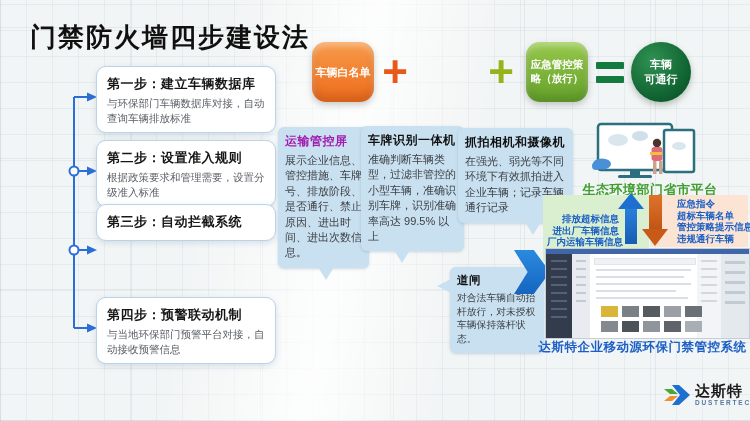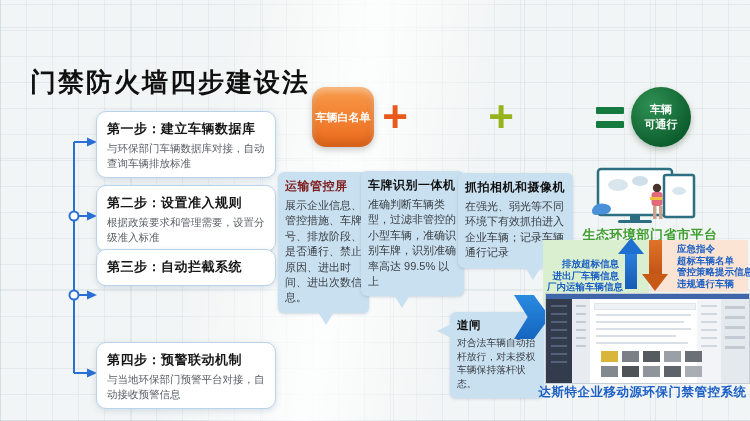--- a/index.html
+++ b/index.html
@@ -6,21 +6,21 @@
   body{font-family:"Liberation Sans","DejaVu Sans",sans-serif;}
   .stage{position:relative;width:750px;height:421px;overflow:hidden;background:#f2f5f5;}
   .grid{position:absolute;inset:0;z-index:0;
     background-image:
       repeating-linear-gradient(0deg, rgba(120,150,165,.10) 0 1px, transparent 1px 26px),
       repeating-linear-gradient(90deg, rgba(120,150,165,.10) 0 1px, transparent 1px 26px),
       repeating-linear-gradient(0deg, rgba(110,145,160,.12) 0 1px, transparent 1px 131px),
       repeating-linear-gradient(90deg, rgba(110,145,160,.12) 0 1px, transparent 1px 131px);}
   .swoosh{position:absolute;inset:0;z-index:1;pointer-events:none;
     background:linear-gradient(100deg, rgba(255,255,255,0) 28%, rgba(255,255,255,.85) 46%, rgba(255,255,255,0) 62%);}
-  .layer{position:absolute;inset:0;z-index:2;margin-top:45px;}
+  .layer{position:absolute;inset:0;z-index:2;}
 
   .title{position:absolute;left:30px;top:20px;font-size:26px;font-weight:900;color:#101010;letter-spacing:2px;}
 
   
   .card{position:absolute;left:96px;width:158px;background:#fff;border:1.5px solid #b9d3ea;
     border-radius:10px;box-shadow:0 2px 6px rgba(80,120,160,.20);padding:8px 10px 6px;}
   .card h3{margin:0 0 3px;font-size:13px;font-weight:800;color:#161616;letter-spacing:.5px;}
   .card p{margin:0;font-size:10.5px;color:#5a5f66;line-height:1.45;}
   .c1{top:66px;} .c2{top:140px;} .c3{top:204px;} .c4{top:297px;}
   .connector{position:absolute;left:0;top:0;}
@@ -41,21 +41,21 @@
   .f-circle{position:absolute;left:631px;top:42px;width:60px;height:60px;border-radius:50%;
     background:radial-gradient(circle at 35% 30%,#2f9153,#0c5c2c 75%);display:flex;flex-direction:column;
     align-items:center;justify-content:center;color:#fff;font-weight:800;font-size:11px;line-height:1.35;
     box-shadow:0 3px 6px rgba(60,90,70,.35);}
 
   
   .bubble{position:absolute;background:#c8e0f0;border-radius:6px;padding:6px 7px 7px;box-shadow:0 1px 3px rgba(100,130,160,.30);}
   .bubble h4{margin:0 0 3px;font-size:12px;font-weight:800;color:#111;letter-spacing:.5px;}
   .bubble p{margin:0;font-size:11px;color:#3c3f44;line-height:1.4;}
   .bubble .tail{position:absolute;bottom:-12px;width:0;height:0;border:8px solid transparent;border-bottom:none;border-top:13px solid #c8e0f0;}
-  .b1{left:278px;top:127px;width:77px;} .b1 h4{color:#7f1d1d;} .b1 .tail{left:44%;}
+  .b1{left:278px;top:127px;width:77px;} .b1 h4{color:#a21caf;} .b1 .tail{left:44%;}
   .b2{left:361px;top:126px;width:89px;} .b2 .tail{left:32%;}
   .b3{left:458px;top:128px;width:101px;} .b3 .tail{left:58%;}
   .gate{left:450px;top:267px;width:80px;}
   .gate h4{font-size:11.5px;} .gate p{font-size:9.8px;}
   .gate .tail-l{position:absolute;left:-13px;top:12px;width:0;height:0;border-top:7px solid transparent;
     border-bottom:7px solid transparent;border-right:14px solid #c8e0f0;}
 
   
   .plat-label{position:absolute;left:575px;top:181px;width:150px;text-align:center;font-size:13px;
     font-weight:800;color:#3f9e2d;letter-spacing:.5px;}
@@ -135,20 +135,21 @@
       <h3>第三步：自动拦截系统</h3>
     </div>
     <div class="card c4">
       <h3>第四步：预警联动机制</h3>
       <p>与当地环保部门预警平台对接，自动接收预警信息</p>
     </div>
 
     <div class="f-box f1">车辆白名单</div>
     <div class="op op1">+</div>
     <div class="op op2">+</div>
+    <div class="f-box f3">应急管控策略（放行）</div>
     <div class="equals">
         <i></i>
         <i></i>
       </div>
     <div class="f-circle">
       <span>车辆</span>
       <span>可通行</span>
     </div>
 
     <div class="bubble b1">

